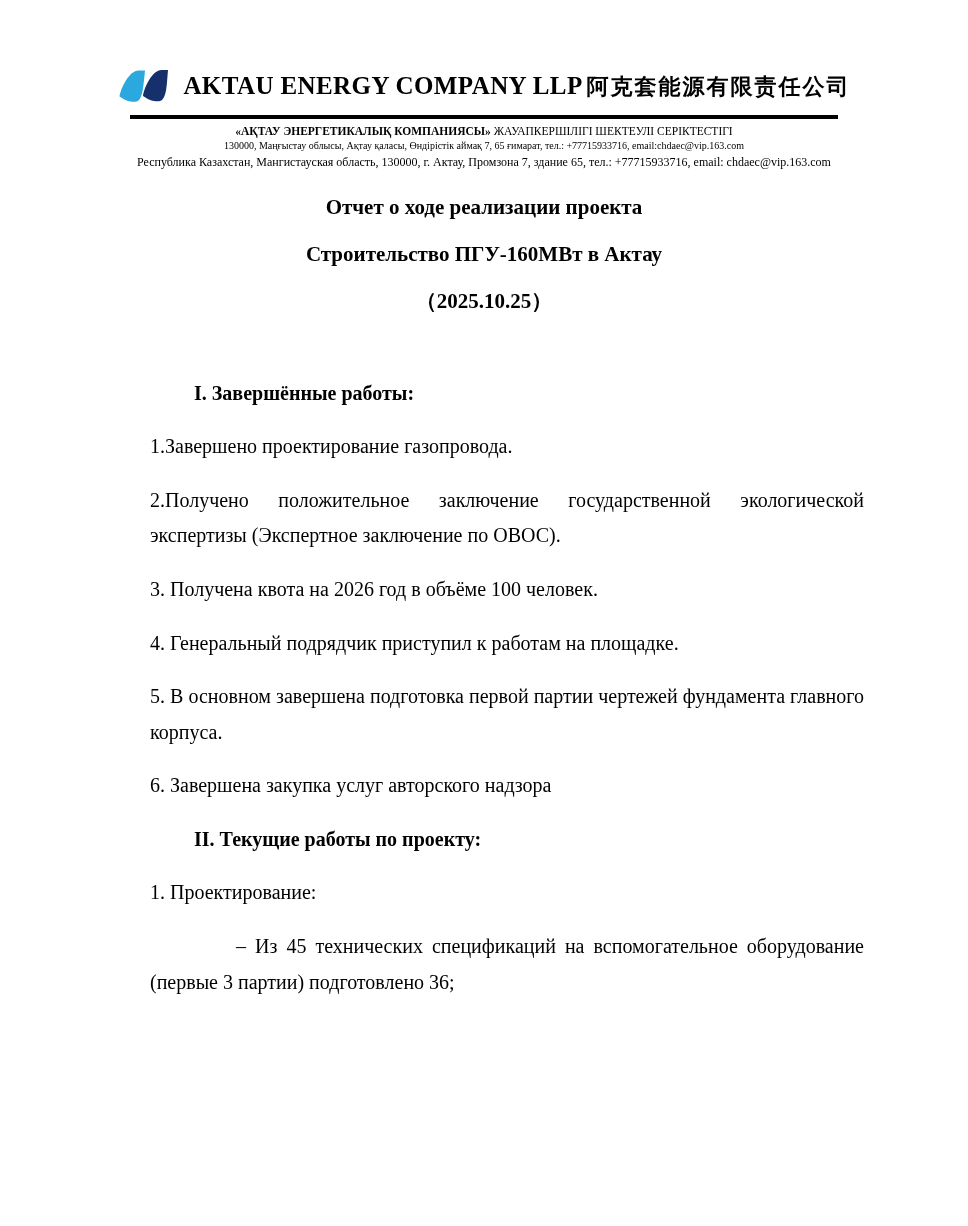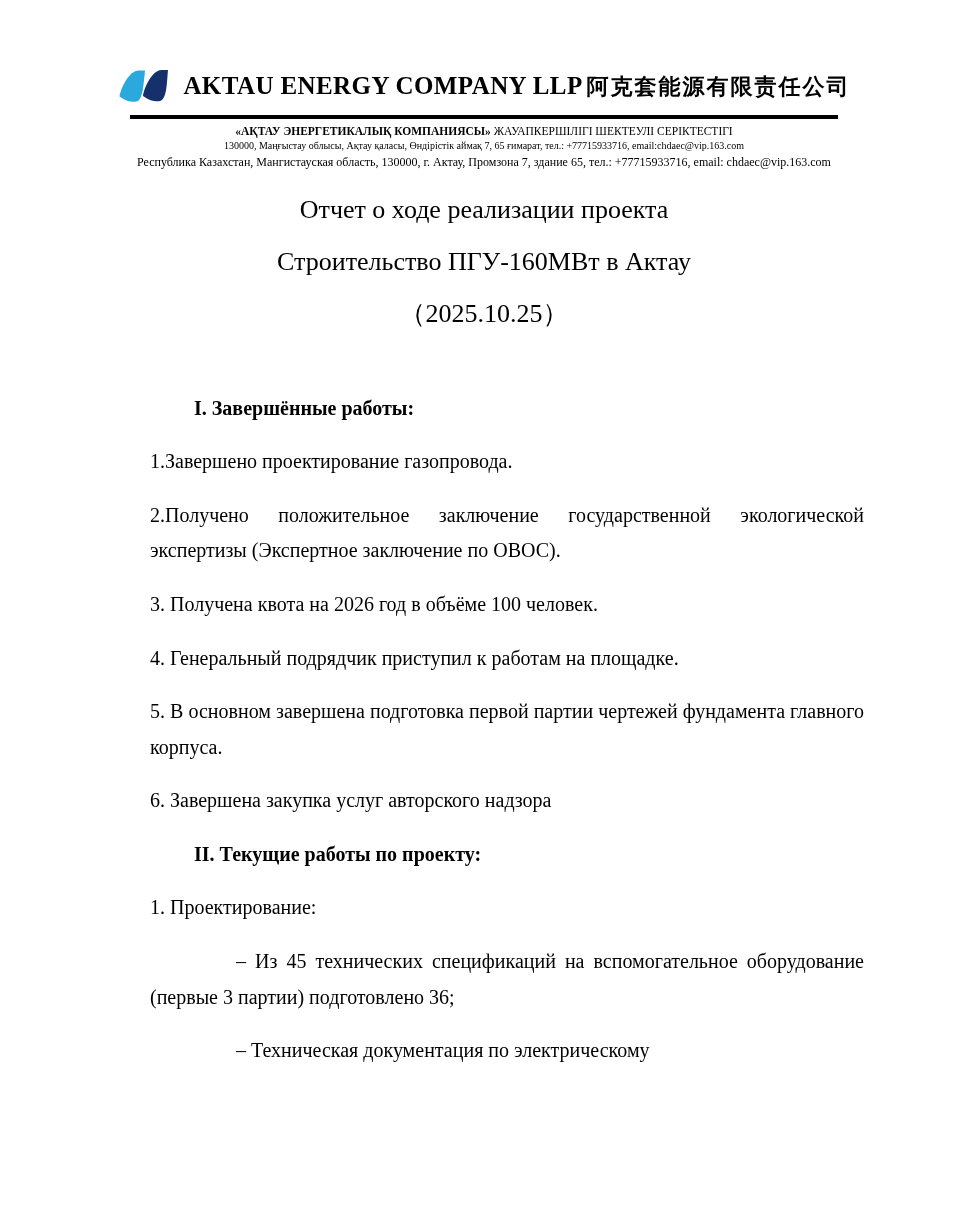--- a/index.html
+++ b/index.html
@@ -97,22 +97,22 @@
   .contact-ru-addr {
     font-size: 12px;
   }
 
   
   .doc-title {
     margin-top: 26px;
     text-align: center;
   }
   .doc-title .tline {
-    font-size: 26px;
-    font-weight: 400;
+    font-size: 21px;
+    font-weight: 700;
     line-height: 1.0;
     margin-bottom: 26px;
   }
   .doc-title .tline:last-child {
     margin-bottom: 0;
   }
 
   
   .body-copy {
     margin-top: 64px;
@@ -184,17 +184,16 @@
     <p class="p flush">2.Получено положительное заключение государственной экологической экспертизы (Экспертное заключение по ОВОС).</p>
     <p class="p flush">3. Получена квота на 2026 год в объёме 100 человек.</p>
     <p class="p flush">4. Генеральный подрядчик приступил к работам на площадке.</p>
     <p class="p flush">5. В основном завершена подготовка первой партии чертежей фундамента главного корпуса.</p>
     <p class="p flush">6. Завершена закупка услуг авторского надзора</p>
 
     <p class="p heading">II. Текущие работы по проекту:</p>
 
     <p class="p flush">1. Проектирование:</p>
     <p class="p dash">– Из 45 технических спецификаций на вспомогательное оборудование (первые 3 партии) подготовлено 36;</p>
-    <p class="p dash last">– Техническая документация по электрическому</p>
 
   </div>
 
 </div>
 
 </body></html>

